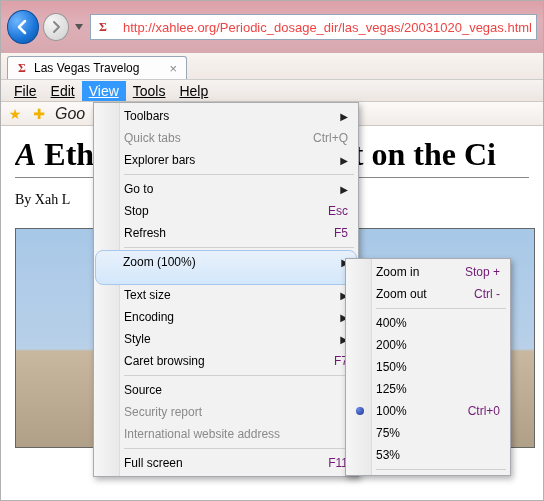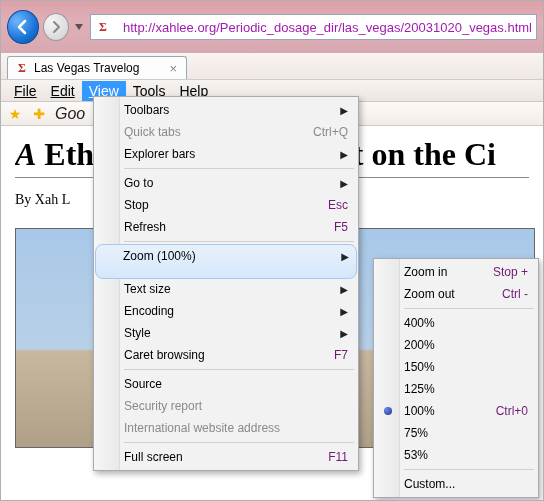--- a/index.html
+++ b/index.html
@@ -57,21 +57,21 @@
     padding: 0 4px;
     gap: 4px;
   }
   .siteicon {
     width: 16px; height: 16px;
     display: flex; align-items: center; justify-content: center;
     color: #c03030;
     font-weight: bold;
     font-family: Georgia, serif;
   }
-  .url { font-size: 13px; color: #a21caf; white-space: nowrap; overflow: hidden; padding-left: 8px; }
+  .url { font-size: 13px; color: #ef4444; white-space: nowrap; overflow: hidden; padding-left: 8px; }
   
   .tabstrip {
     background: linear-gradient(#f8f4f0, #f0e8e4);
     border-bottom: 1px solid #ccc;
     display: flex;
     padding: 4px 6px 0 6px;
     height: 27px;
     align-items: flex-end;
   }
   .tab {
@@ -172,22 +172,22 @@
     background: linear-gradient(to right,#f6f6f6,#e9e9e9);
     border-right: 1px solid #dcdcdc;
   }
   .dd-row.hover {
     background: linear-gradient(#e8f1fb,#d4e7fb);
     border: 1px solid #a6c8ee;
     border-radius: 8px;
     margin: -1px;
     padding: 4px 7px 15px 27px;
   }
-  .viewmenu { left: 92px; top: 95px; width: 266px; }
-  .zoommenu { left: 372px; top: 257px; width: 166px; }
+  .viewmenu { left: 92px; top: 101px; width: 266px; }
+  .zoommenu { left: 344px; top: 257px; width: 166px; }
   .radio-dot {
     position: absolute; left: 8px; top: 50%; transform: translateY(-50%);
     width: 8px; height: 8px; border-radius: 50%;
     background: radial-gradient(circle at 30% 30%, #6688ee, #223388);
   }
   .favstar {
     width: 16px; height: 16px;
     display: inline-flex; align-items: center; justify-content: center;
     color: #f2b200;
     font-size: 14px;
@@ -344,16 +344,13 @@
       <span>100%</span>
       <span class="shortcut">Ctrl+0</span>
     </div>
   <div class="dd-row">
       <span>75%</span>
     </div>
   <div class="dd-row">
       <span>53%</span>
     </div>
   <div class="dd-sep"></div>
-  <div class="dd-row">
-      <span>Custom...</span>
-    </div>
 </div>
 
 </body></html>

